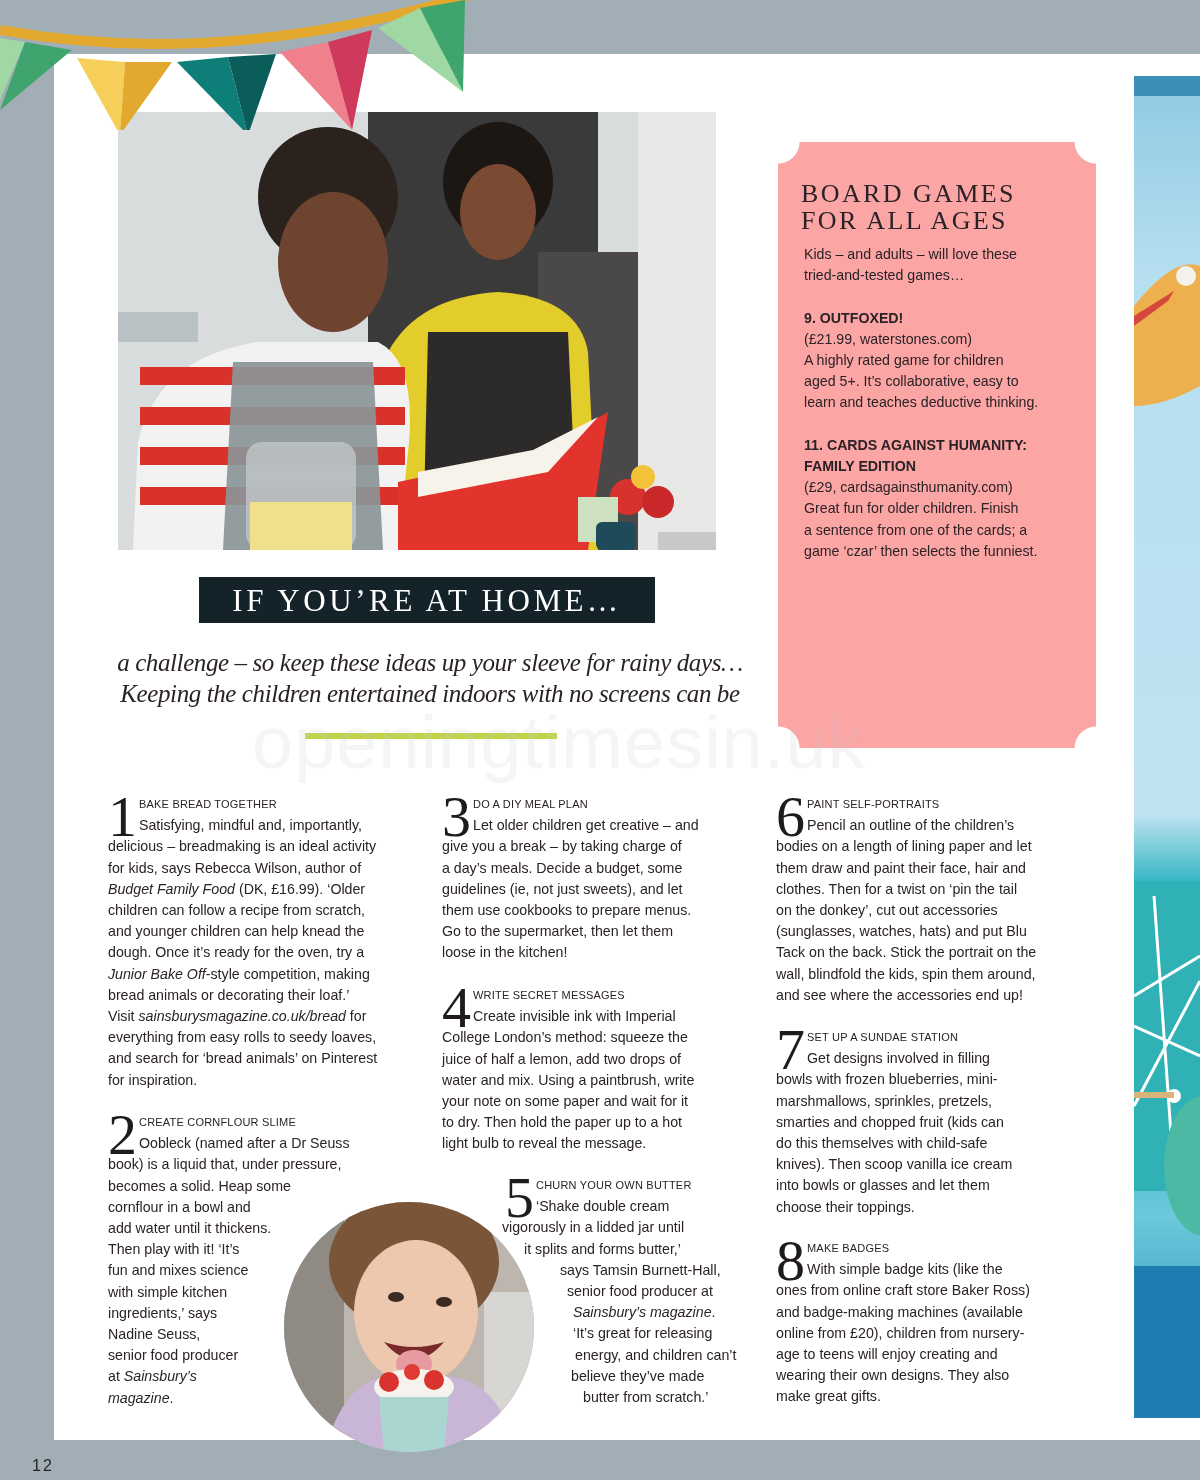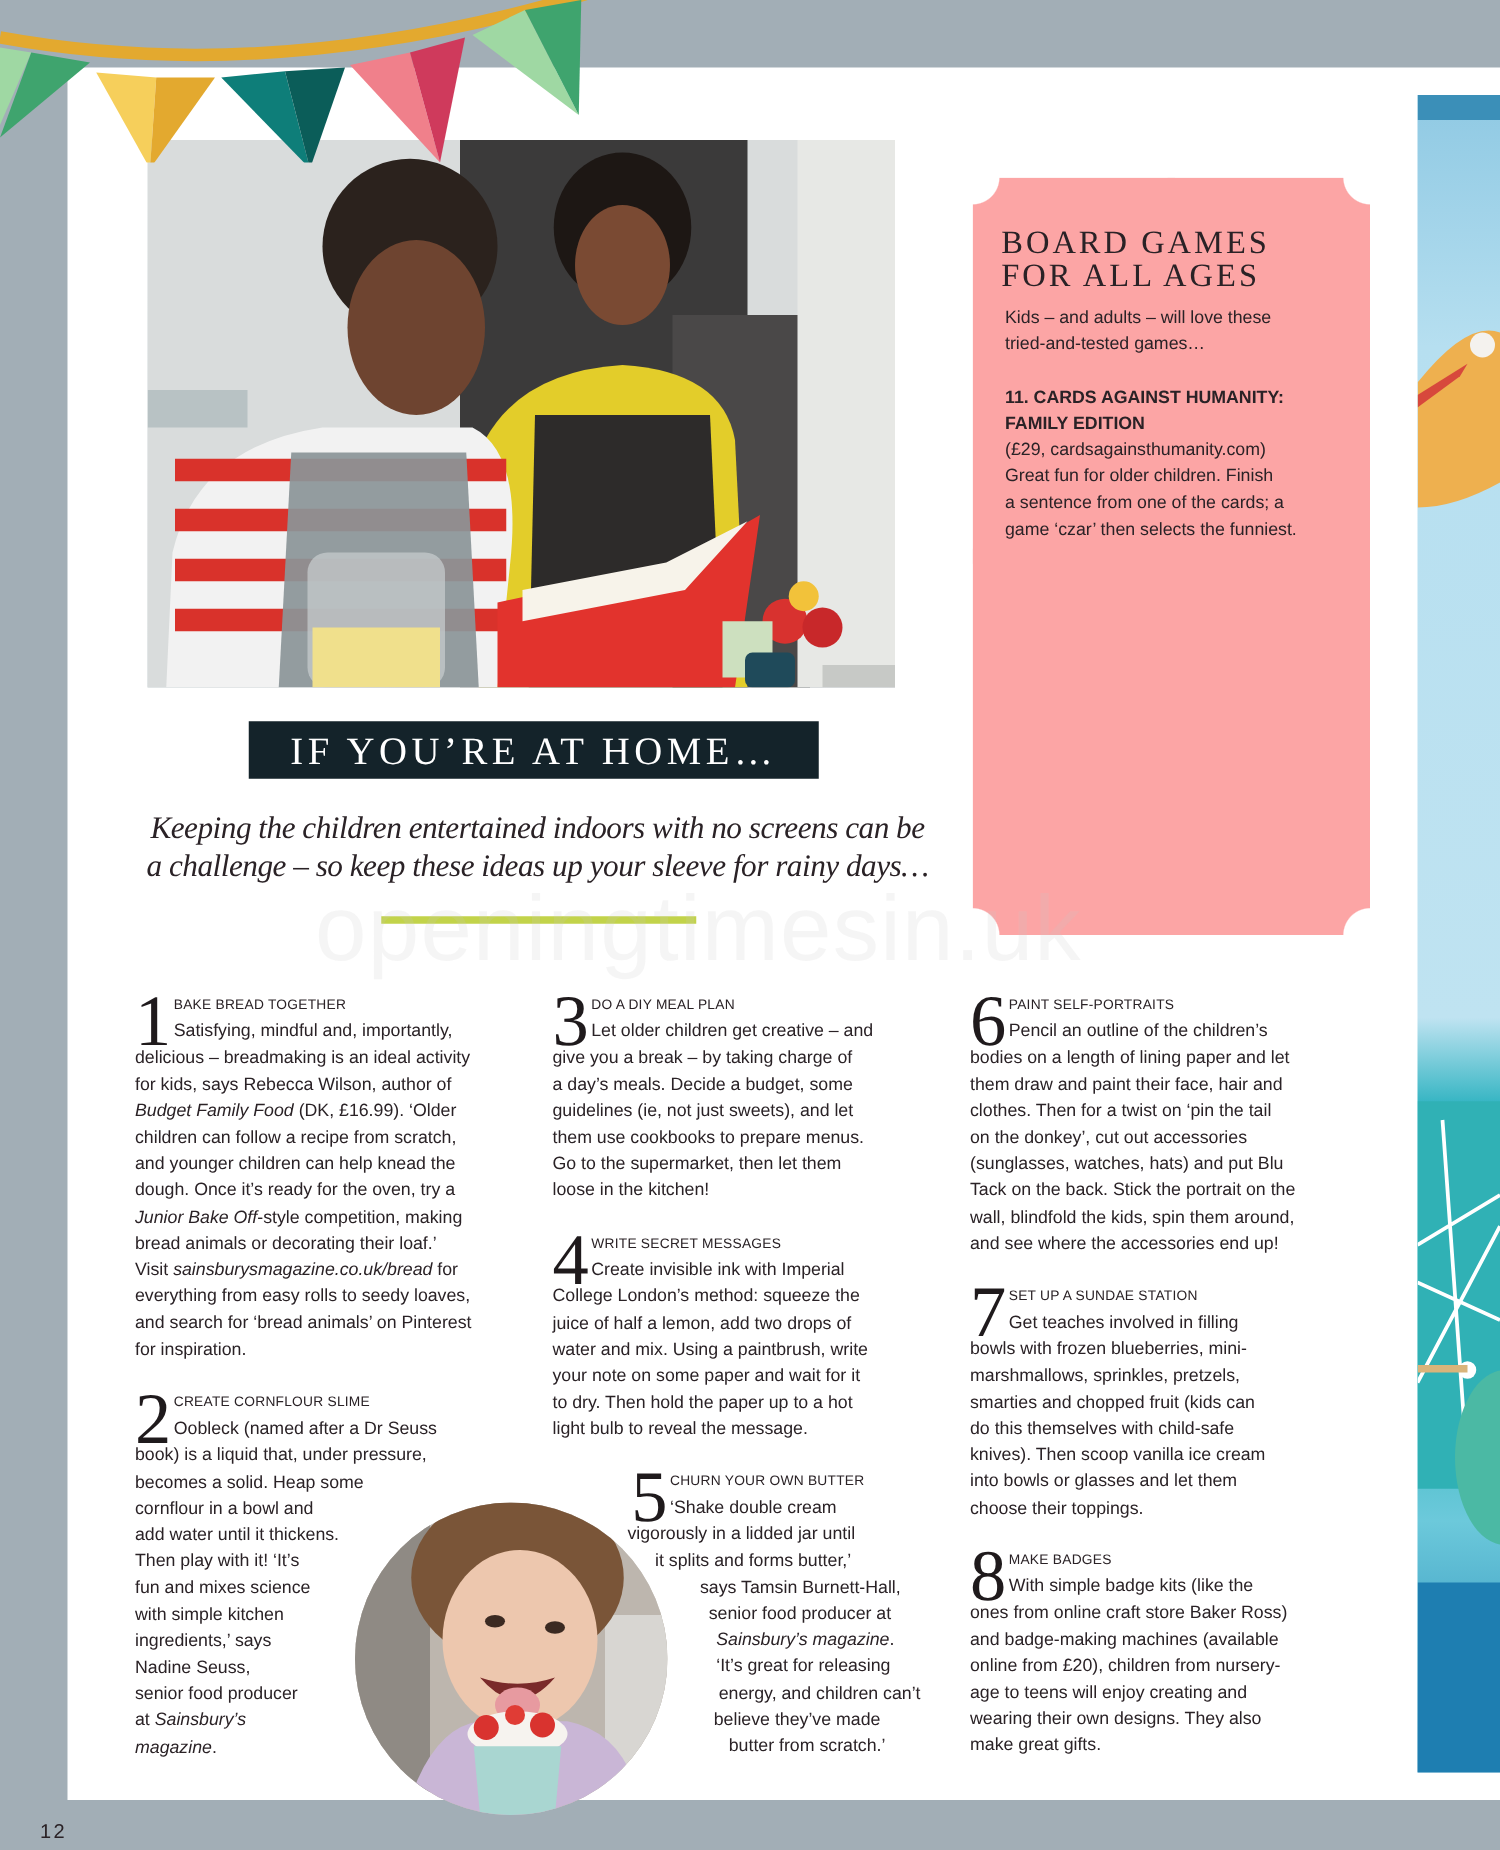--- a/index.html
+++ b/index.html
@@ -181,34 +181,41 @@
   <h2 class="board-title">
     <span class="line">BOARD GAMES</span>
     <span class="line">FOR ALL AGES</span>
   </h2>
   <div class="board-body">
     <p>
       <span class="line">Kids – and adults – will love these</span>
       <span class="line">tried-and-tested games…</span>
     </p>
     <p>
+      <b class="line">9. OUTFOXED!</b>
+      <span class="line">(£21.99, waterstones.com)</span>
+      <span class="line">A highly rated game for children</span>
+      <span class="line">aged 5+. It’s collaborative, easy to</span>
+      <span class="line">learn and teaches deductive thinking.</span>
+    </p>
+    <p>
       <b class="line">11. CARDS AGAINST HUMANITY:</b>
       <b class="line">FAMILY EDITION</b>
       <span class="line">(£29, cardsagainsthumanity.com)</span>
       <span class="line">Great fun for older children. Finish</span>
       <span class="line">a sentence from one of the cards; a</span>
       <span class="line">game ‘czar’ then selects the funniest.</span>
     </p>
   </div>
 </div>
 
 <div class="home-banner">IF YOU’RE AT HOME…</div>
 <div class="intro">
+  <span class="line">a challenge – so keep these ideas up your sleeve for rainy days…</span>
   <span class="line">Keeping the children entertained indoors with no screens can be</span>
-  <span class="line">a challenge – so keep these ideas up your sleeve for rainy days…</span>
 </div>
 <div class="green-rule"></div>
 <div class="watermark">openingtimesin.uk</div>
 
 <div class="item" id="item-1">
   <span class="num">1</span>
   <span class="head">BAKE BREAD TOGETHER</span>
   <span class="line">Satisfying, mindful and, importantly,</span>
   <span class="line">delicious – breadmaking is an ideal activity</span>
   <span class="line">for kids, says Rebecca Wilson, author of</span>
@@ -291,21 +298,21 @@
   <span class="line">on the donkey’, cut out accessories</span>
   <span class="line">(sunglasses, watches, hats) and put Blu</span>
   <span class="line">Tack on the back. Stick the portrait on the</span>
   <span class="line">wall, blindfold the kids, spin them around,</span>
   <span class="line">and see where the accessories end up!</span>
 </div>
 
 <div class="item" id="item-7">
   <span class="num">7</span>
   <span class="head">SET UP A SUNDAE STATION</span>
-  <span class="line">Get teaches involved in filling</span>
+  <span class="line">Get designs involved in filling</span>
   <span class="line">bowls with frozen blueberries, mini-</span>
   <span class="line">marshmallows, sprinkles, pretzels,</span>
   <span class="line">smarties and chopped fruit (kids can</span>
   <span class="line">do this themselves with child-safe</span>
   <span class="line">knives). Then scoop vanilla ice cream</span>
   <span class="line">into bowls or glasses and let them</span>
   <span class="line">choose their toppings.</span>
 </div>
 
 <div class="item" id="item-8">

